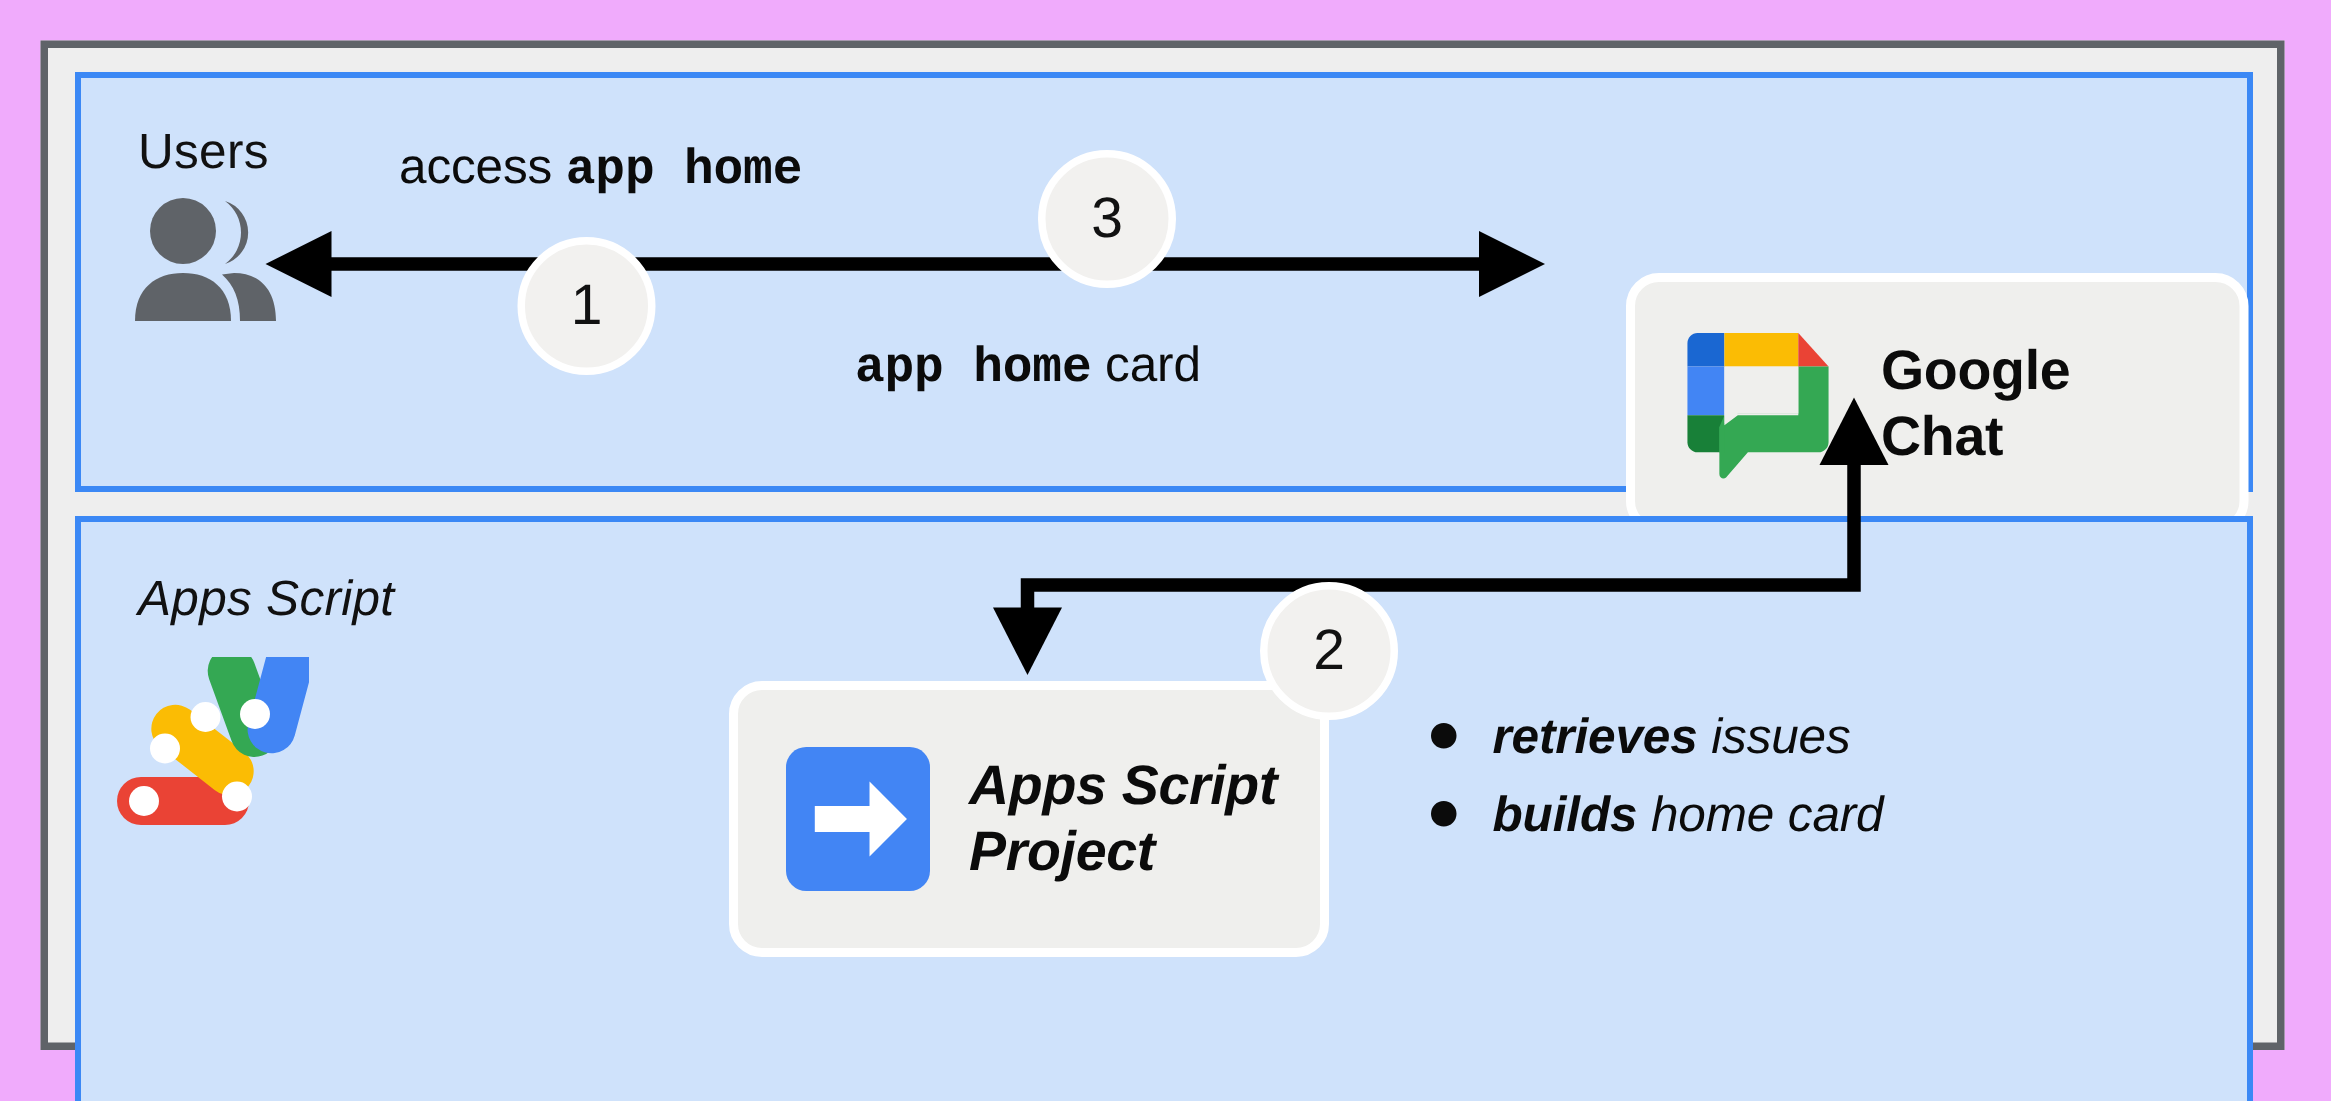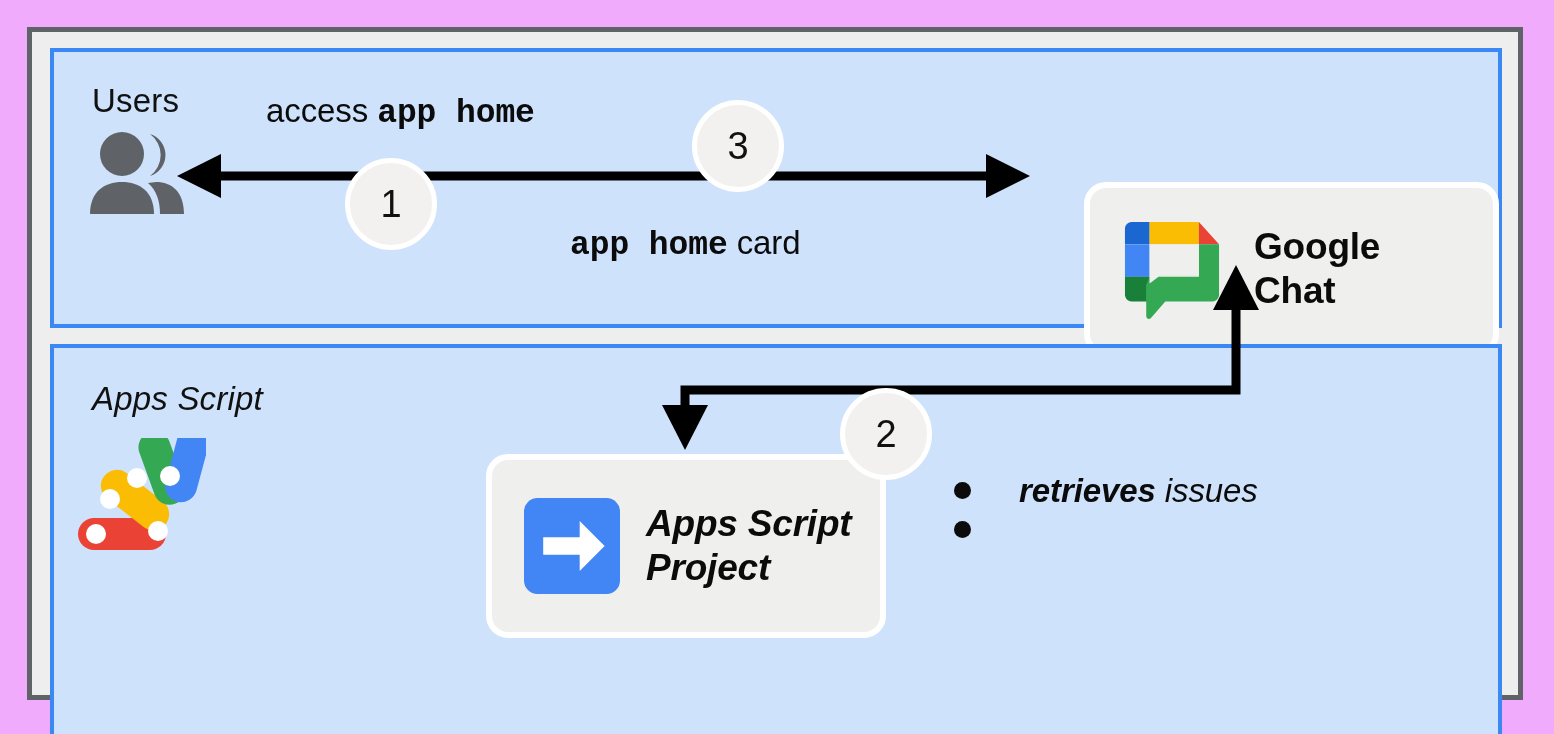--- a/index.html
+++ b/index.html
@@ -152,21 +152,21 @@
 
   
   .bullet-list {
     position: absolute;
     left: 950px;
     top: 468px;
   }
   .bullet-row {
     display: flex;
     align-items: baseline;
-    gap: 48px;
+    gap: 24px;
     margin-bottom: 14px;
     font-size: 33px;
     color: #0b0b0b;
     white-space: nowrap;
     letter-spacing: -0.1px;
   }
   .bullet-dot {
     width: 17px;
     height: 17px;
     border-radius: 50%;
@@ -252,20 +252,21 @@
 Project</div>
     </div>
 
     <div class="bullet-list" style="left:900px; top:124px;">
       <div class="bullet-row">
         <span class="bullet-dot"></span>
         <span><b>retrieves</b><span> issues</span></span>
       </div>
       <div class="bullet-row">
         <span class="bullet-dot"></span>
+        <span><b>builds</b><span> home card</span></span>
       </div>
     </div>
   </div>
 
   <svg class="arrows" viewBox="0 0 1554 734">
 
     <g>
       <line x1="196" y1="176" x2="1012" y2="176" stroke="#000000" stroke-width="9"></line>
       <polygon points="177,176 221,154 221,198" fill="#000000"></polygon>
       <polygon points="1030,176 986,154 986,198" fill="#000000"></polygon>

